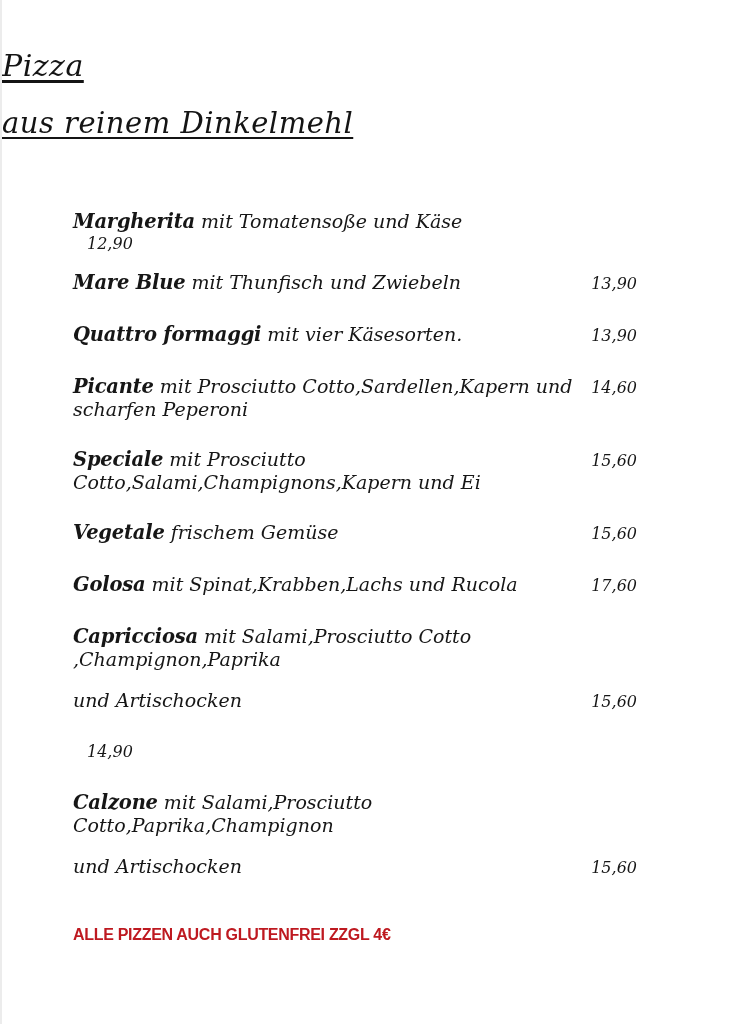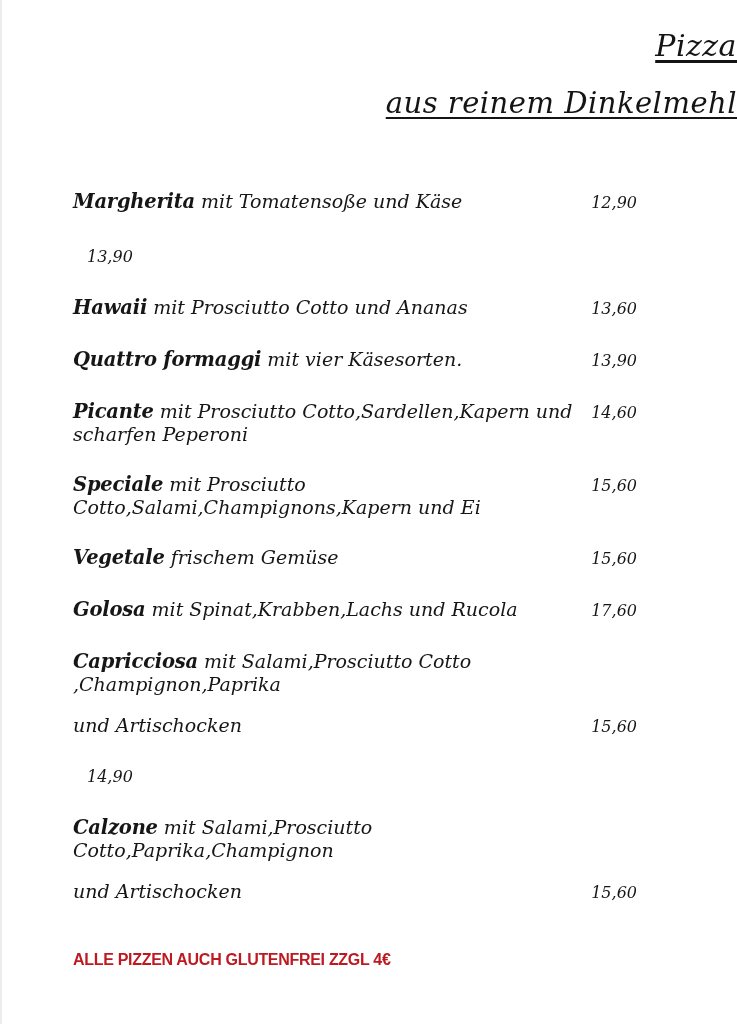--- a/index.html
+++ b/index.html
@@ -13,22 +13,22 @@
     width: 737px;
     height: 1024px;
     background: #ffffff;
     box-sizing: border-box;
     border-left: 2px solid #ececec;
     overflow: hidden;
     font-family: "DejaVu Serif", serif;
     color: #1a1a1a;
   }
   .header {
-    text-align: right;
-    padding-top: 28px;
+    text-align: left;
+    padding-top: 48px;
   }
   .title {
     margin: 0;
     font-size: 30px;
     font-weight: normal;
     font-style: italic;
     text-decoration: underline;
     text-underline-offset: 4px;
     letter-spacing: 0.5px;
     color: #141414;
@@ -51,21 +51,21 @@
   .mrow {
     display: flex;
     justify-content: space-between;
     align-items: baseline;
     margin-bottom: 28px;
     font-style: italic;
     font-size: 19px;
     line-height: 22px;
     color: #161616;
   }
-  .mrow.tight { margin-bottom: 32px; }
+  .mrow.tight { margin-bottom: 16px; flex-direction: column; }
   .mrow.wrap-first { margin-bottom: 19px; }
   .item-name {
     font-weight: bold;
     font-style: italic;
     font-size: 19.5px;
     letter-spacing: -0.2px;
   }
   .item-desc {
     font-style: italic;
   }
@@ -97,27 +97,24 @@
   </div>
 
   <div class="menu">
 
     <div class="mrow tight">
         <div><span class="item-name">Margherita</span><span class="item-desc"> mit Tomatensoße und Käse</span></div>
         <div class="item-price">12,90</div>
       </div>
 
     <div class="mrow">
+        <div><span class="item-name">Mare Blue</span><span class="item-desc"> mit Thunfisch und Zwiebeln</span></div>
         <div class="item-price">13,90</div>
       </div>
 
-    <div class="mrow">
-        <div><span class="item-name">Hawaii</span><span class="item-desc"> mit Prosciutto Cotto und Ananas</span></div>
-        <div class="item-price">13,60</div>
-      </div>
 
     <div class="mrow">
         <div><span class="item-name">Quattro formaggi</span><span class="item-desc"> mit vier Käsesorten.</span></div>
         <div class="item-price">13,90</div>
       </div>
 
     <div class="mrow">
         <div><span class="item-name">Picante</span><span class="item-desc"> mit Prosciutto Cotto,Sardellen,Kapern und scharfen Peperoni</span></div>
         <div class="item-price">14,60</div>
       </div>

